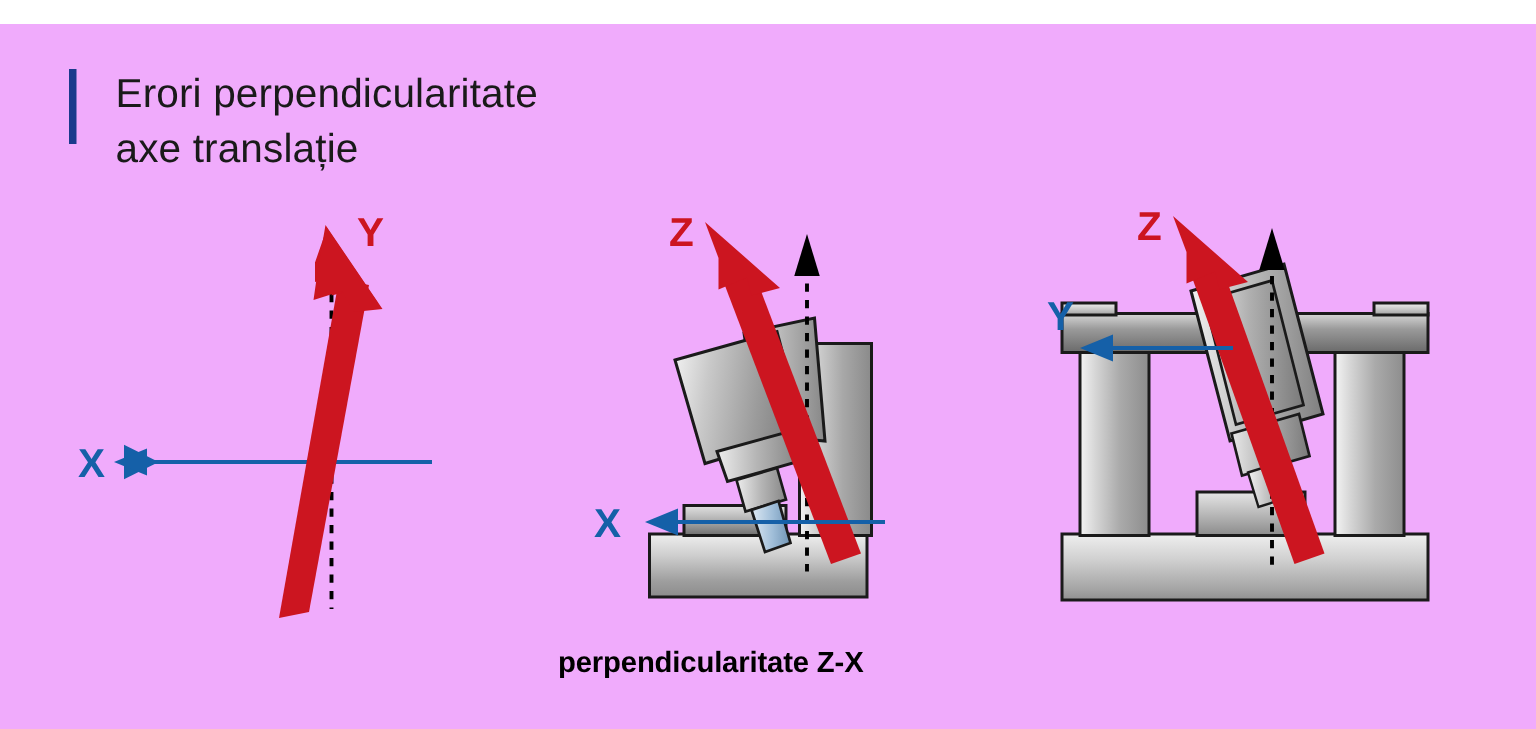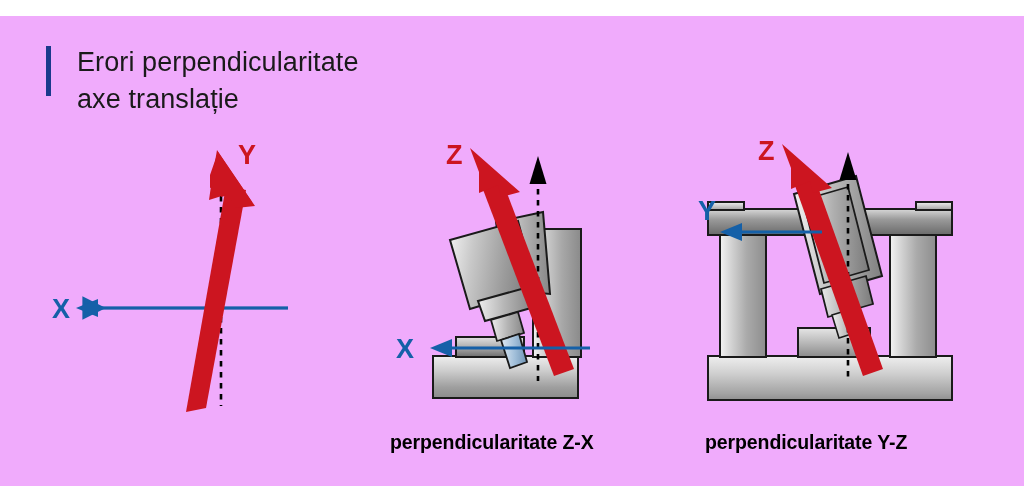--- a/index.html
+++ b/index.html
@@ -65,21 +65,21 @@
   .caption {
     position: absolute;
     top: 415px;
     font-size: 19.5px;
     font-weight: bold;
     color: #000000;
     white-space: nowrap;
     letter-spacing: -0.1px;
   }
   #caption-1 { left: 71px; }
-  #caption-2 { left: 390px; }
+  #caption-2 { left: 372px; }
   #caption-3 { left: 705px; }
 
   .axis-label {
     font-weight: bold;
     font-family: "Liberation Sans", sans-serif;
   }
 </style>
 </head>
 <body>
 
@@ -293,15 +293,14 @@
 
       <g>
         <line x1="132" y1="98" x2="46" y2="98" stroke="#1560a8" stroke-width="2.8"></line>
         <path d="M30,98 L52,89 L52,107 Z" fill="#1560a8"></path>
       </g>
       <text class="axis-label" x="8" y="86" font-size="27" fill="#1560a8">Y</text>
     </svg>
   </div>
 
   <div class="caption" id="caption-2">perpendicularitate Z-X</div>
-  <div class="caption" id="caption-3">perpendicularitate Y-Z</div>
 
 </div>
 
 </body></html>

